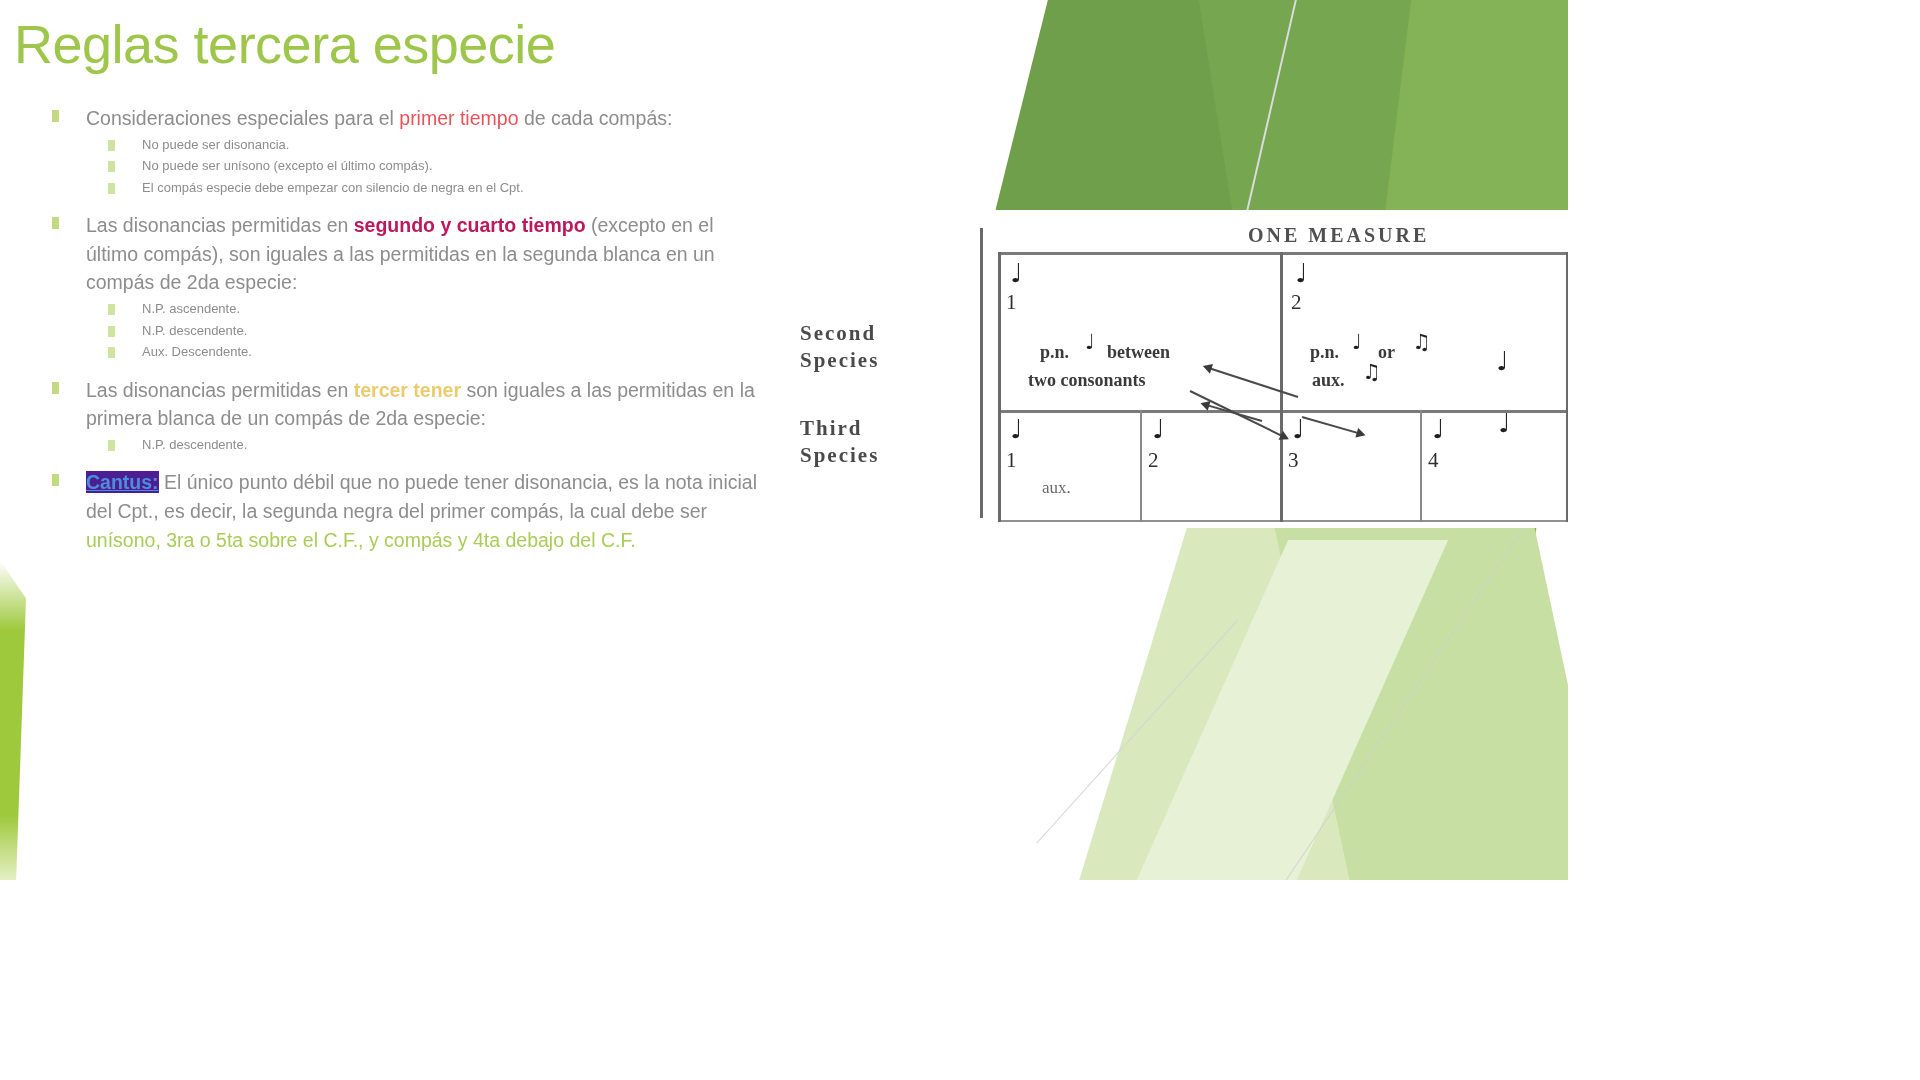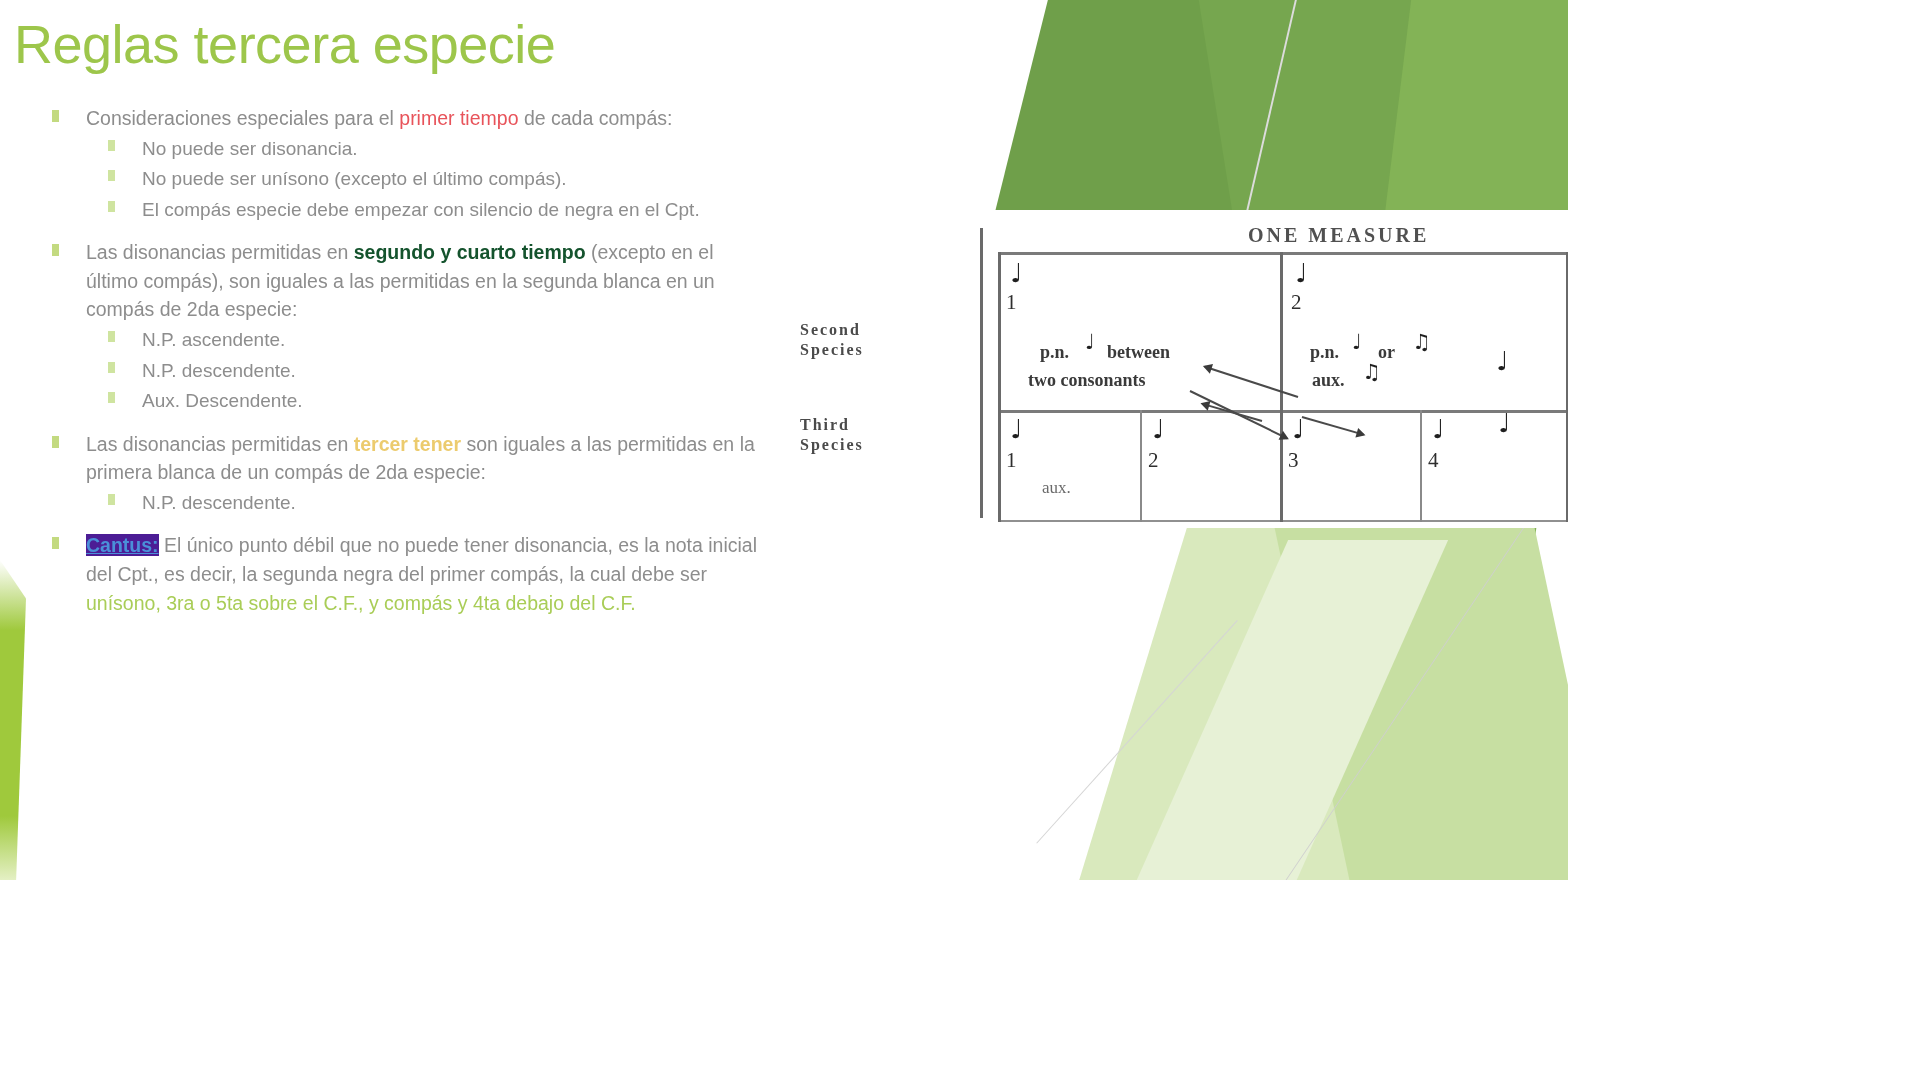--- a/index.html
+++ b/index.html
@@ -117,54 +117,54 @@
   }
   .lvl1 > .bullet {
     position:absolute; left:22px; top:6px;
     width:7px; height:12px;
     background:#b8d46a;
     opacity:.85;
   }
 
   .lvl2 { position:relative; padding-left:56px; margin:2px 0; }
   .lvl2 > .btxt {
-    font-size:19px;
+    font-size:13px;
     line-height:1.5;
     color:#8d8d8d;
     filter:blur(0.75px);
   }
   .lvl2 > .bullet {
     position:absolute; left:22px; top:5px;
     width:7px; height:11px;
     background:#cfe4a0;
   }
   .sub { margin-top:2px; margin-bottom:4px; }
 
   
   .red    { color:#e8535a; font-weight:normal; }
-  .orange { color:#14532d; font-weight:bold; }
+  .orange { color:#be185d; font-weight:bold; }
   .yellow { color:#eccb6e; font-weight:bold; }
   .green  { color:#a9cd57; }
   .bluehl { color:#4a90d9; font-weight:bold; text-decoration:underline; background:#4c1d95; }
 
   
   .figure {
     position:absolute;
     left:790px; top:210px;
     width:778px; height:318px;
     background:#ffffff;
     overflow:hidden;
     filter:blur(0.25px);
   }
 
   .fig-label {
     position:absolute;
     font-family:"Liberation Serif", serif;
     font-weight:bold;
-    font-size:16px;
+    font-size:21px;
     letter-spacing:2px;
     color:#4a4a4a;
     line-height:1.28;
     filter:blur(0.5px);
   }
   .lbl-second { left:10px; top:110px; }
   .lbl-third  { left:10px; top:205px; }
 
   .staff { position:absolute; left:190px; top:10px; width:588px; height:300px; }
 

